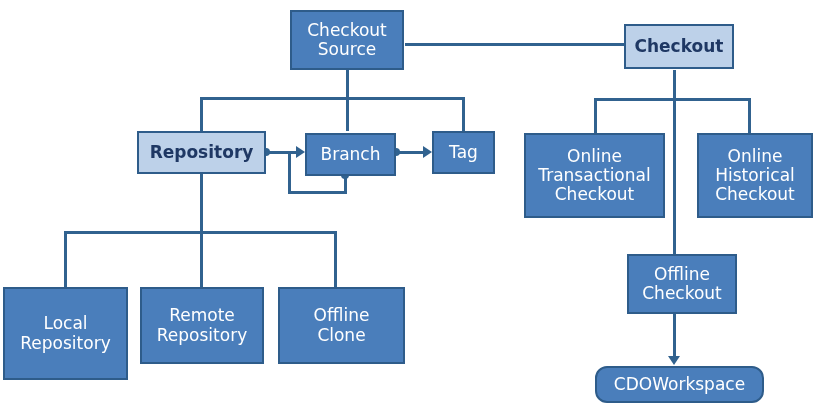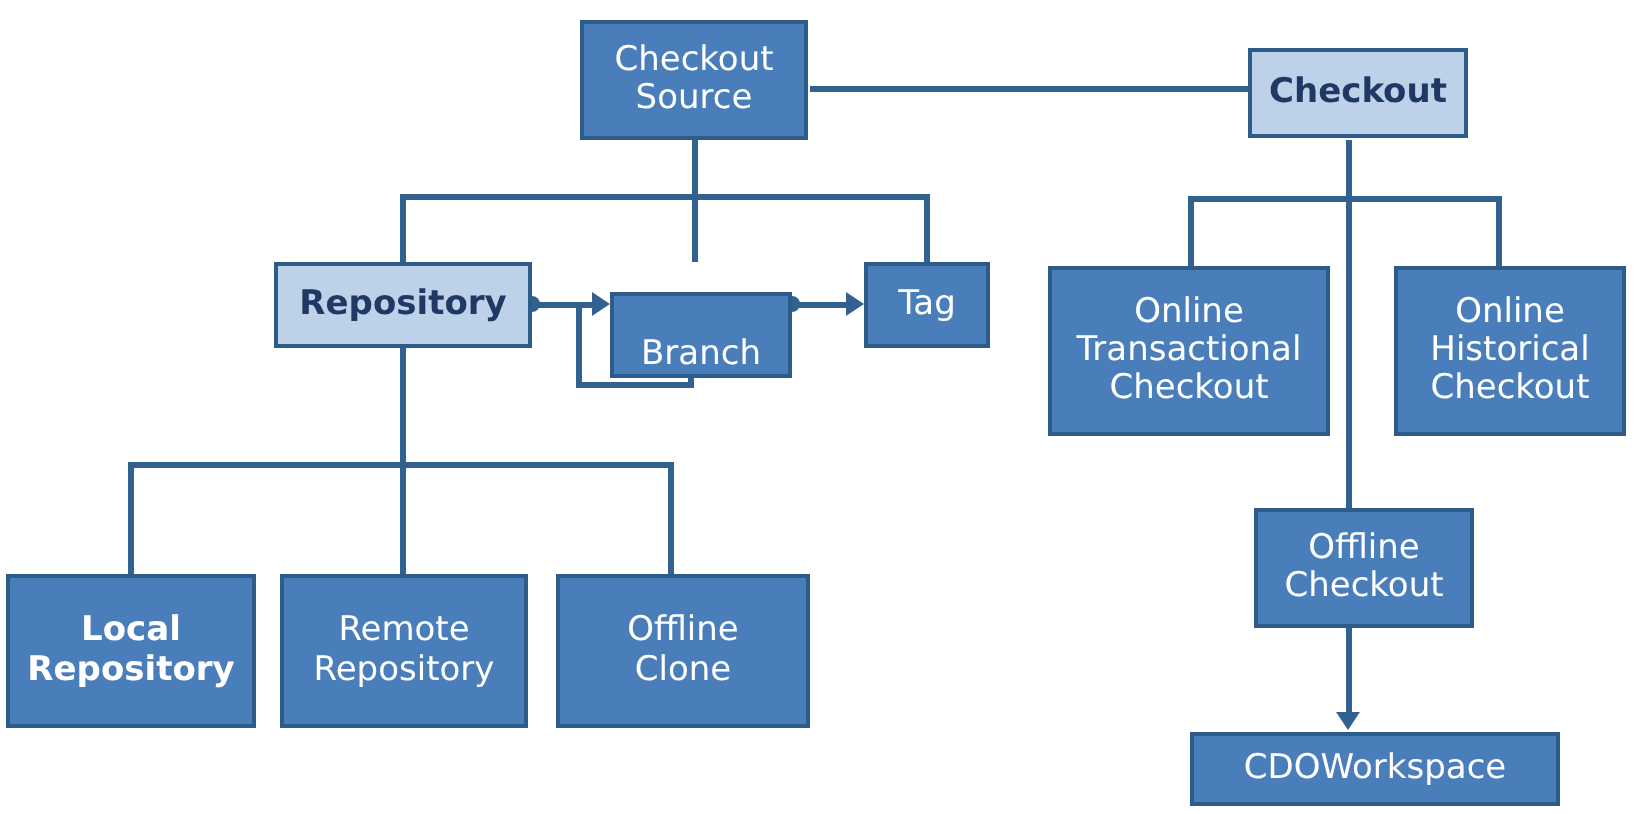--- a/index.html
+++ b/index.html
@@ -69,29 +69,29 @@
   </div>
 
   <div class="node light" style="left:624px;top:24px;width:110px;height:45px;">
     <span class="lbl">Checkout</span>
   </div>
 
   <div class="node light" style="left:137px;top:131px;width:129px;height:43px;">
     <span class="lbl">Repository</span>
   </div>
 
-  <div class="node" style="left:305px;top:146px;width:91px;height:43px;align-items:flex-end;">
+  <div class="node" style="left:305px;top:133px;width:91px;height:43px;">
     <span class="lbl">Branch</span>
   </div>
 
   <div class="node" style="left:432px;top:131px;width:63px;height:43px;justify-content:center;">
     <span class="lbl">Tag</span>
   </div>
 
-  <div class="node" style="left:3px;top:287px;width:125px;height:77px;font-weight:bold;">
+  <div class="node" style="left:3px;top:287px;width:125px;height:93px;">
     <span class="lbl">Local
 Repository</span>
   </div>
 
   <div class="node" style="left:140px;top:287px;width:124px;height:77px;">
     <span class="lbl">Remote
 Repository</span>
   </div>
 
   <div class="node" style="left:278px;top:287px;width:127px;height:77px;">
@@ -109,17 +109,17 @@
     <span class="lbl">Online
 Historical
 Checkout</span>
   </div>
 
   <div class="node" style="left:627px;top:254px;width:110px;height:60px;">
     <span class="lbl">Offline
 Checkout</span>
   </div>
 
-  <div class="node" style="left:595px;top:366px;width:185px;height:37px;">
+  <div class="node" style="left:595px;top:366px;width:169px;height:37px;border-radius:12px;">
     <span class="lbl">CDOWorkspace</span>
   </div>
 
 </div>
 
 </body></html>

